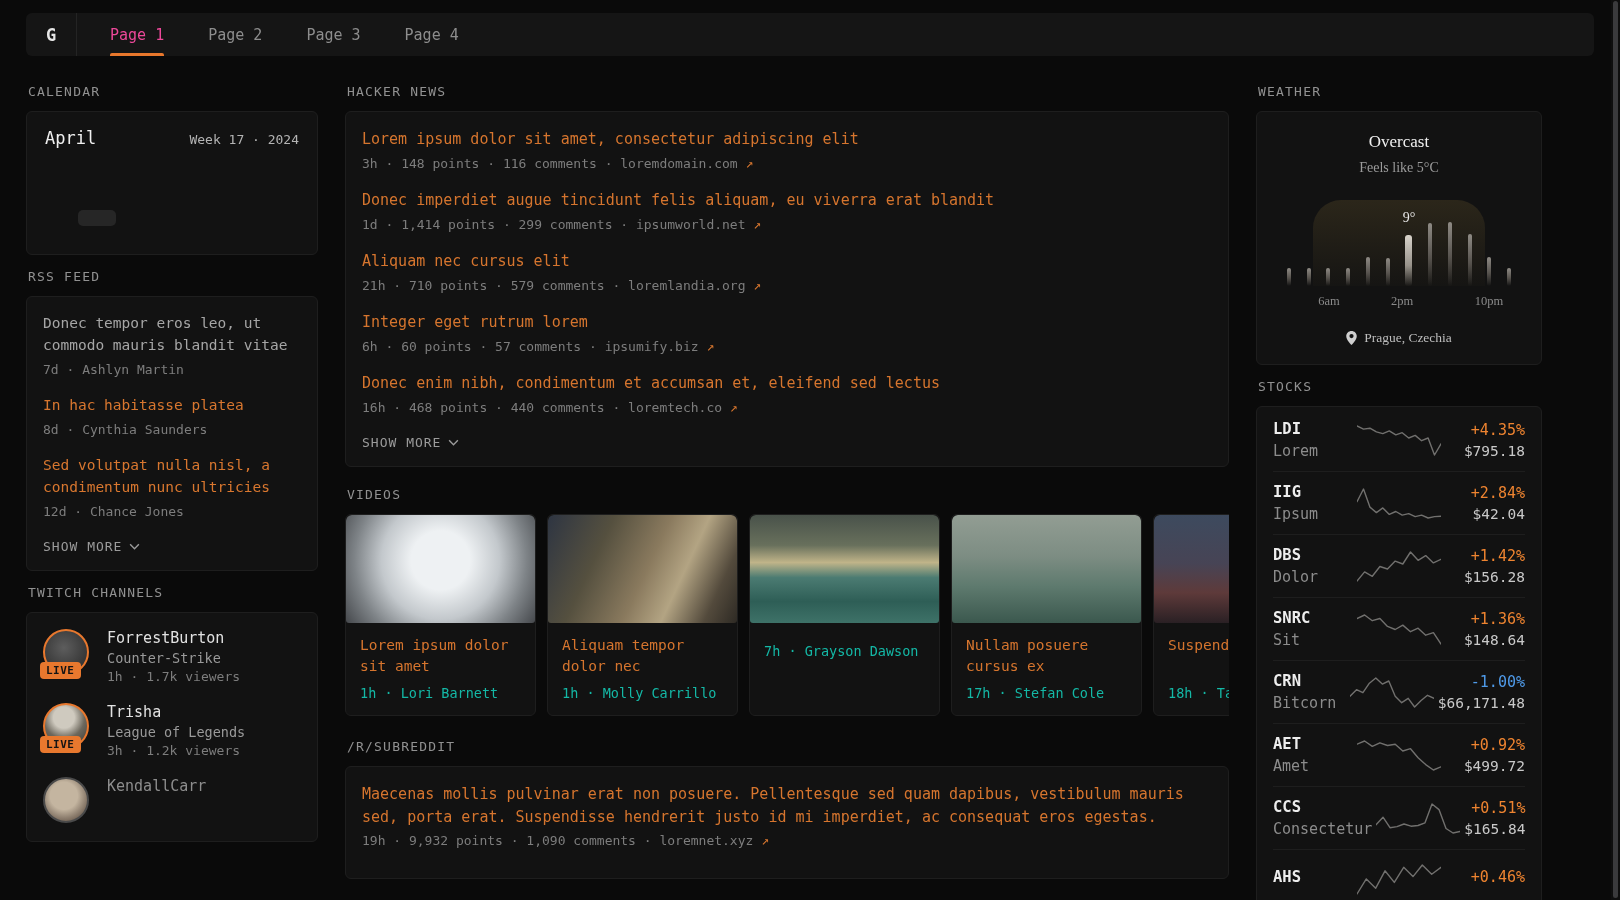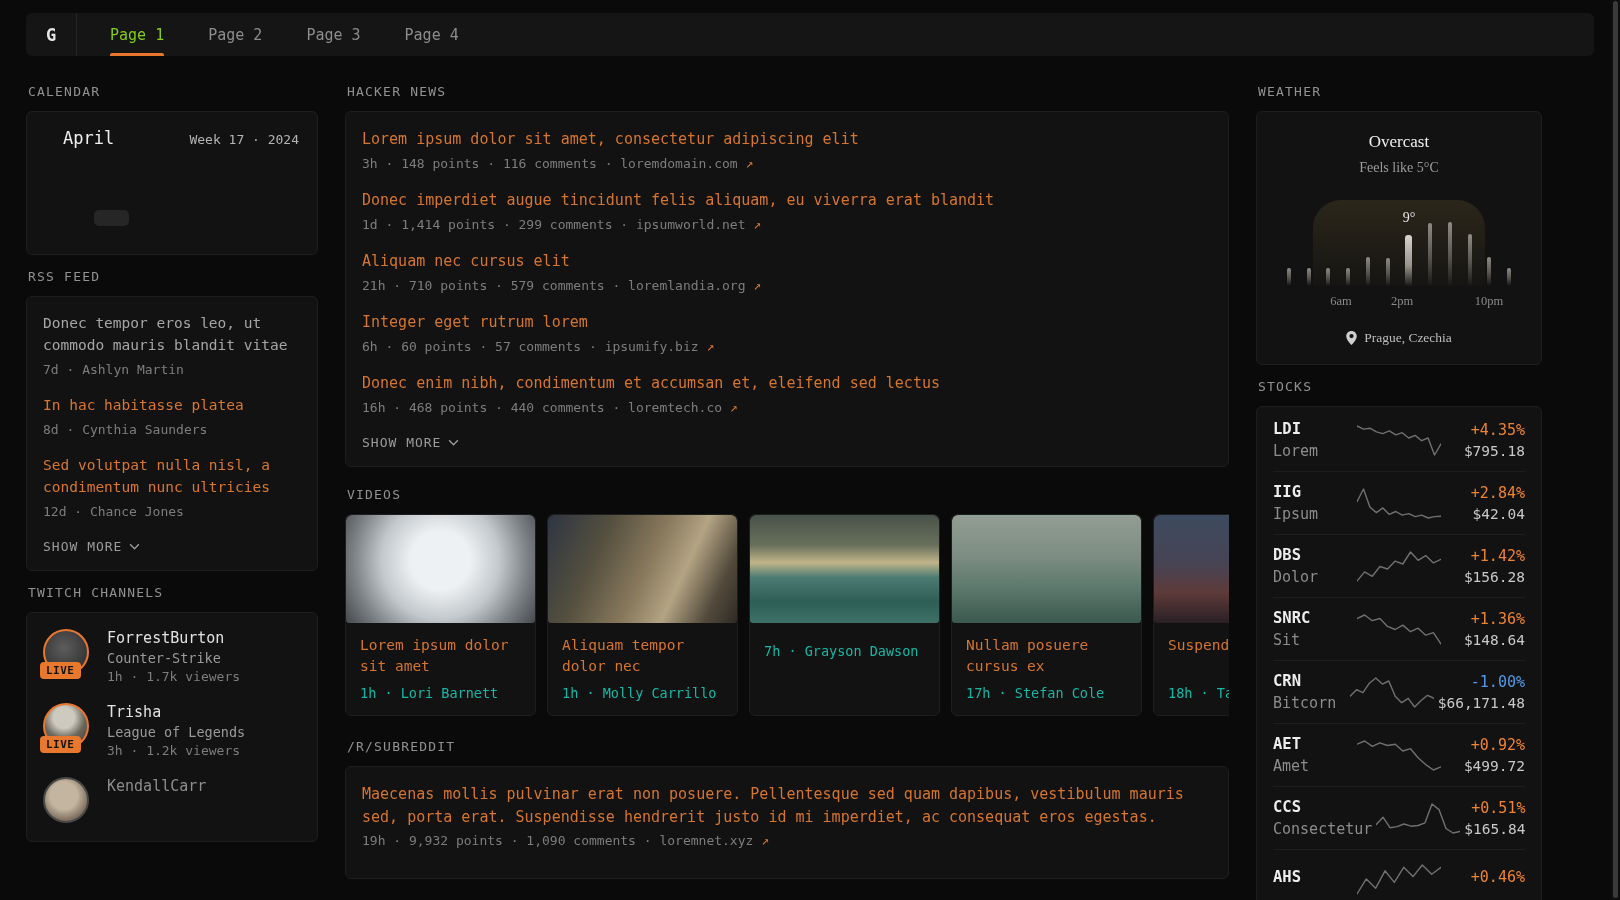--- a/index.html
+++ b/index.html
@@ -8,33 +8,33 @@
     background:#0a0a0a;color:#d6d6d6;
     font-family:"DejaVu Sans Mono",monospace;
   }
   
   .header{position:absolute;left:26px;top:13px;width:1568px;height:43px;
     background:#151515;border-radius:6px;display:flex;align-items:stretch;}
   .logo{width:50px;display:flex;align-items:center;justify-content:center;
     border-right:1px solid #242424;color:#e6e6e6;font-size:17px;font-weight:bold;}
   .tabs{display:flex;gap:44px;margin-left:33px;}
   .tab{position:relative;display:flex;align-items:center;color:#8d8d8d;font-size:15px;cursor:pointer;}
-  .tab.active{color:#84cc16;align-items:center;}
+  .tab.active{color:#ec4899;align-items:center;}
   .tab.active::after{content:"";position:absolute;left:0;right:0;bottom:0;height:3px;
     background:#e8772c;border-radius:2px 2px 0 0;}
   
   .layout{position:absolute;top:70px;left:26px;display:flex;gap:27px;}
   .col-left{width:292px;}
   .col-mid{width:884px;}
   .col-right{width:286px;}
   .section-title{font-size:13px;color:#919191;letter-spacing:1.2px;margin:14px 0 12px 2px;}
   .card{background:#121212;border:1px solid #1e1e1e;border-radius:6px;}
   .widget{margin-bottom:14px;}
   
-  .cal-card{padding:16px 14px 10px 32px;}
+  .cal-card{padding:16px 14px 10px 14px;}
   .cal-head{display:flex;justify-content:space-between;align-items:baseline;padding:0 4px;}
   .cal-month{font-size:17px;color:#f0f0f0;}
   .cal-week{font-size:13px;color:#b4b4b4;}
   .cal-grid{display:grid;grid-template-columns:repeat(7,1fr);margin-top:16px;row-gap:2px;}
   .cal-dow{color:#5d5d5d;font-size:12px;text-align:center;padding:4px 0 8px 0;}
   .cal-cell{color:#bdbdbd;font-size:13.5px;text-align:center;padding:8px 0;border-radius:5px;}
   .cal-cell.sel{background:#262626;color:#ffffff;}
   .cal-cell.mut{color:#585858;}
   
   .feed-card{padding:16px;}
@@ -376,21 +376,21 @@
             <div class="w-bar hot" style="height: 51px;"></div>
             <div class="w-bar" style="height: 63px;"></div>
             <div class="w-bar" style="height: 64px;"></div>
             <div class="w-bar" style="height: 52px;"></div>
             <div class="w-bar" style="height: 29px;"></div>
             <div class="w-bar" style="height: 18px;"></div>
           </div>
         <div class="w-peak">9°</div>
       </div>
       <div class="w-times">
-        <span class="w-time" style="left:62px;">6am</span>
+        <span class="w-time" style="left:50px;">6am</span>
         <span class="w-time" style="left:123px;">2pm</span>
         <span class="w-time" style="left:210px;">10pm</span>
       </div>
       <div class="w-loc">
         <span style="display:inline-flex;">
           <svg width="11" height="14" viewBox="0 0 12 16">
               <path d="M6 0C2.7 0 0 2.6 0 5.9 0 10.3 6 16 6 16s6-5.7 6-10.1C12 2.6 9.3 0 6 0zm0 8.2a2.4 2.4 0 1 1 0-4.8 2.4 2.4 0 0 1 0 4.8z" fill="#cfcfcf"></path>
             </svg>
         </span>
         <span>Prague, Czechia</span>

